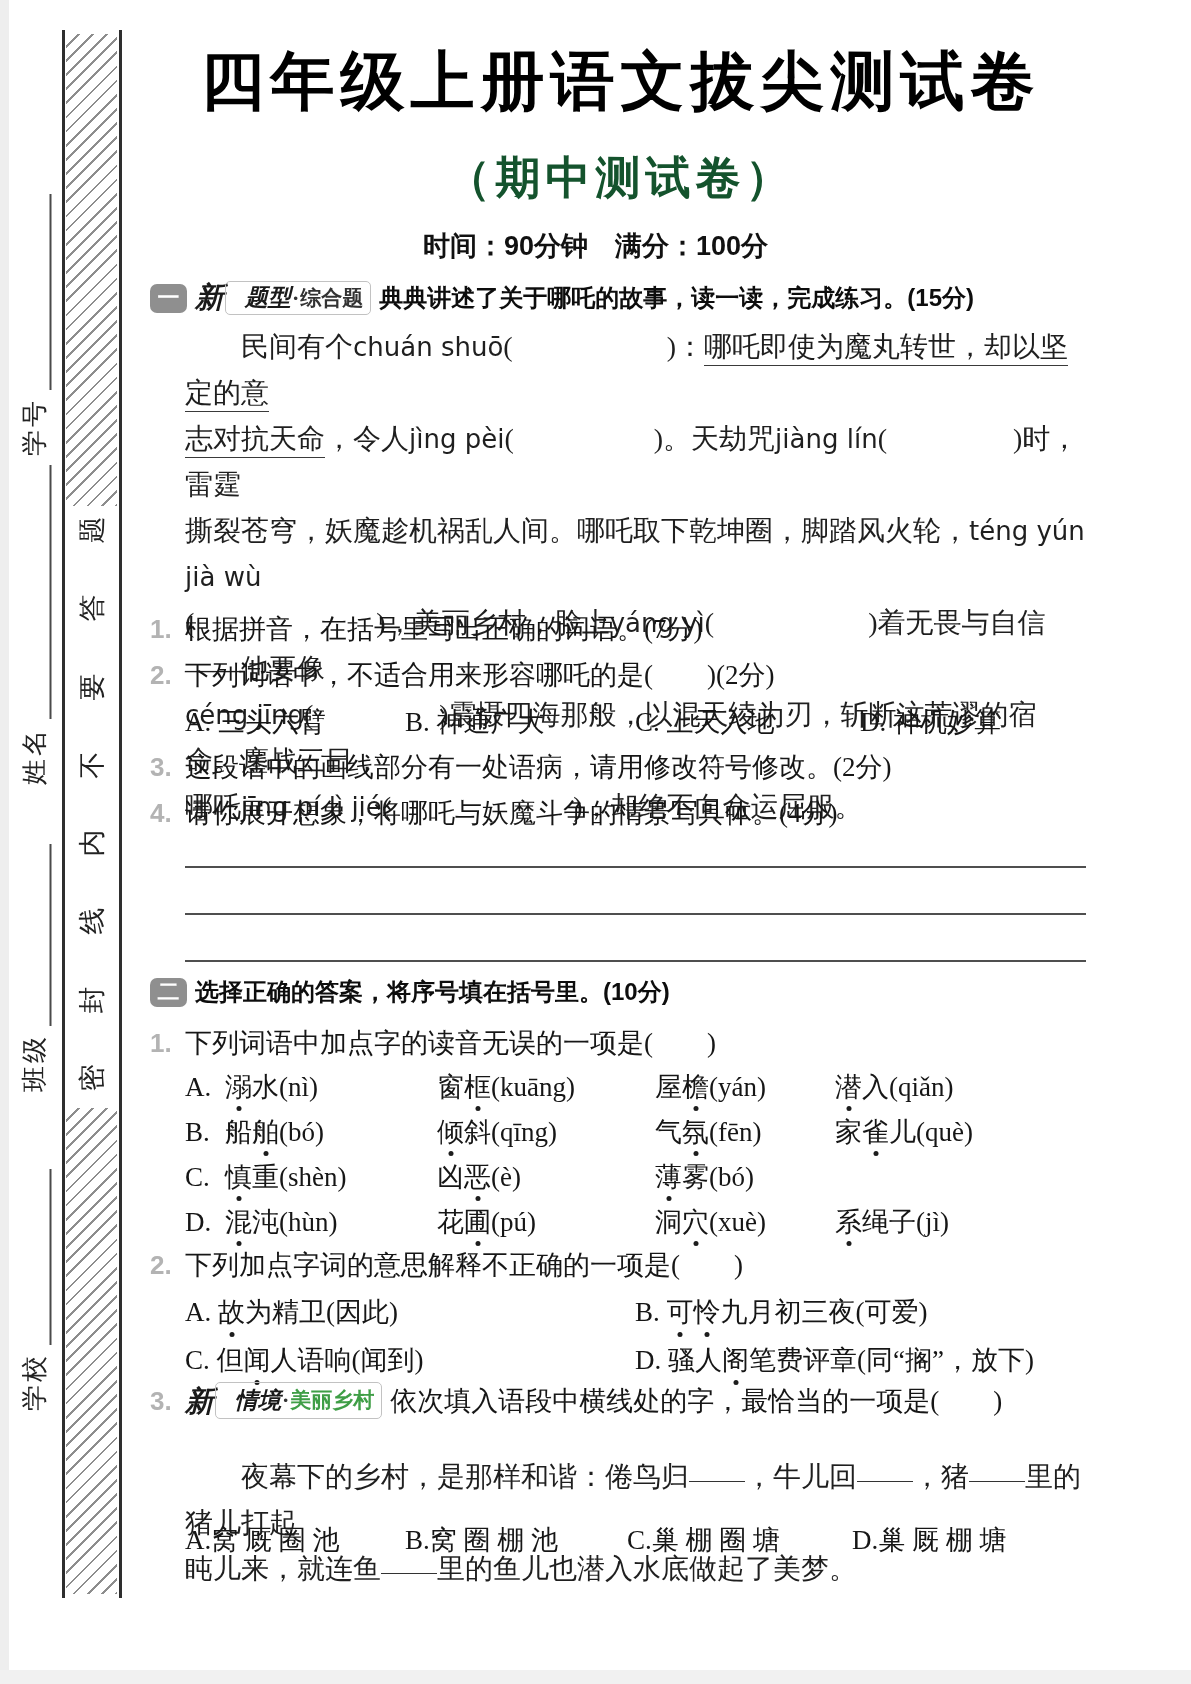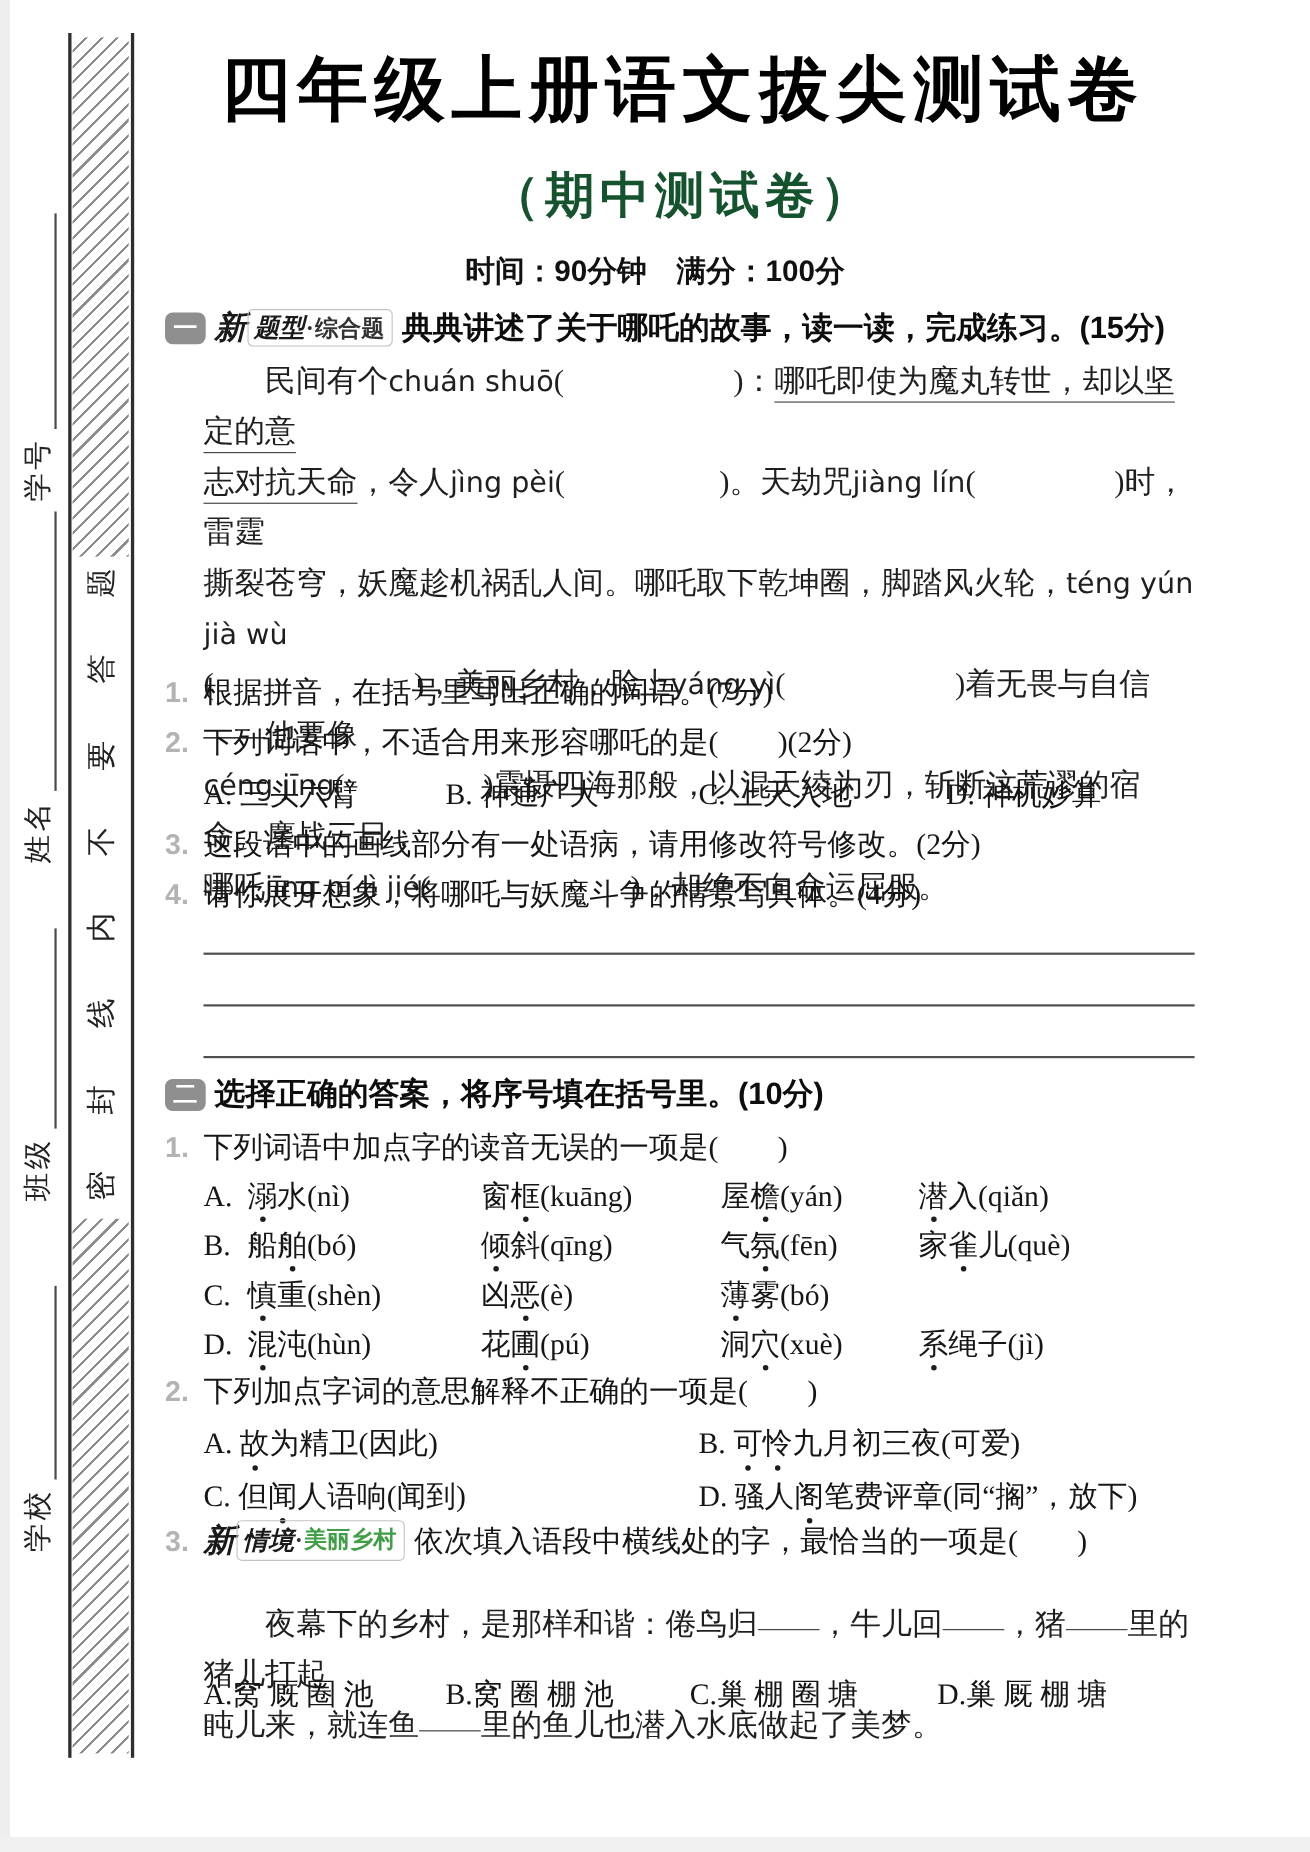--- a/index.html
+++ b/index.html
@@ -34,26 +34,26 @@
   .subtitle { position:absolute; top:148px; width:100%; text-align:center;
               font-family:"Liberation Sans", sans-serif; font-weight:900;
               font-size:45px; letter-spacing:5px; color:#14532d; }
   .meta { position:absolute; top:228px; width:100%; text-align:center; padding-right:50px;
           font-family:"Liberation Sans", sans-serif; font-weight:700; font-size:27px; color:#111; }
 
   .sechead { position:absolute; left:0; display:flex; align-items:center; gap:8px; }
   .marker { width:37px; height:29px; background:#8f8f8f; border-radius:7px; color:#fff;
             font-family:"Liberation Sans", sans-serif; font-weight:900; font-size:22px;
             display:flex; align-items:center; justify-content:center; flex:none; }
-  .sectitle { font-family:"Liberation Sans", sans-serif; font-weight:900; font-size:28px; color:#0d0d0d; }
+  .sectitle { font-family:"Liberation Sans", sans-serif; font-weight:900; font-size:24px; color:#0d0d0d; }
 
   .badge { display:inline-flex; align-items:center; flex:none; }
   .bnew { font-size:29px; font-weight:900; font-style:italic; color:#1a1a1a;
           font-family:"Liberation Sans", sans-serif; margin-right:1px; }
-  .bbox { border:1.5px solid #c2c2c2; border-radius:5px; padding:0 7px 1px 5px;
+  .bbox { border:1.5px solid #c2c2c2; border-radius:5px; padding:0 7px 1px 19px;
           display:inline-flex; align-items:center; }
   .btype { font-size:23px; font-weight:900; font-style:italic; color:#1a1a1a;
            font-family:"Liberation Sans", sans-serif; }
   .bdot { font-size:22px; font-weight:700; color:#333; margin:0 1px; }
   .btag { font-size:21px; font-weight:700; color:#333; font-family:"Liberation Sans", sans-serif; }
   .btag.green { color:#3f9e46; }
 
   .passage { position:absolute; left:35px; width:906px; font-size:28px; line-height:46px; color:#1f1f1f; }
   .py { font-family:"DejaVu Sans", sans-serif; font-size:26px; }
   .ul { border-bottom:1.6px solid #3a3a3a; padding-bottom:3px; }

